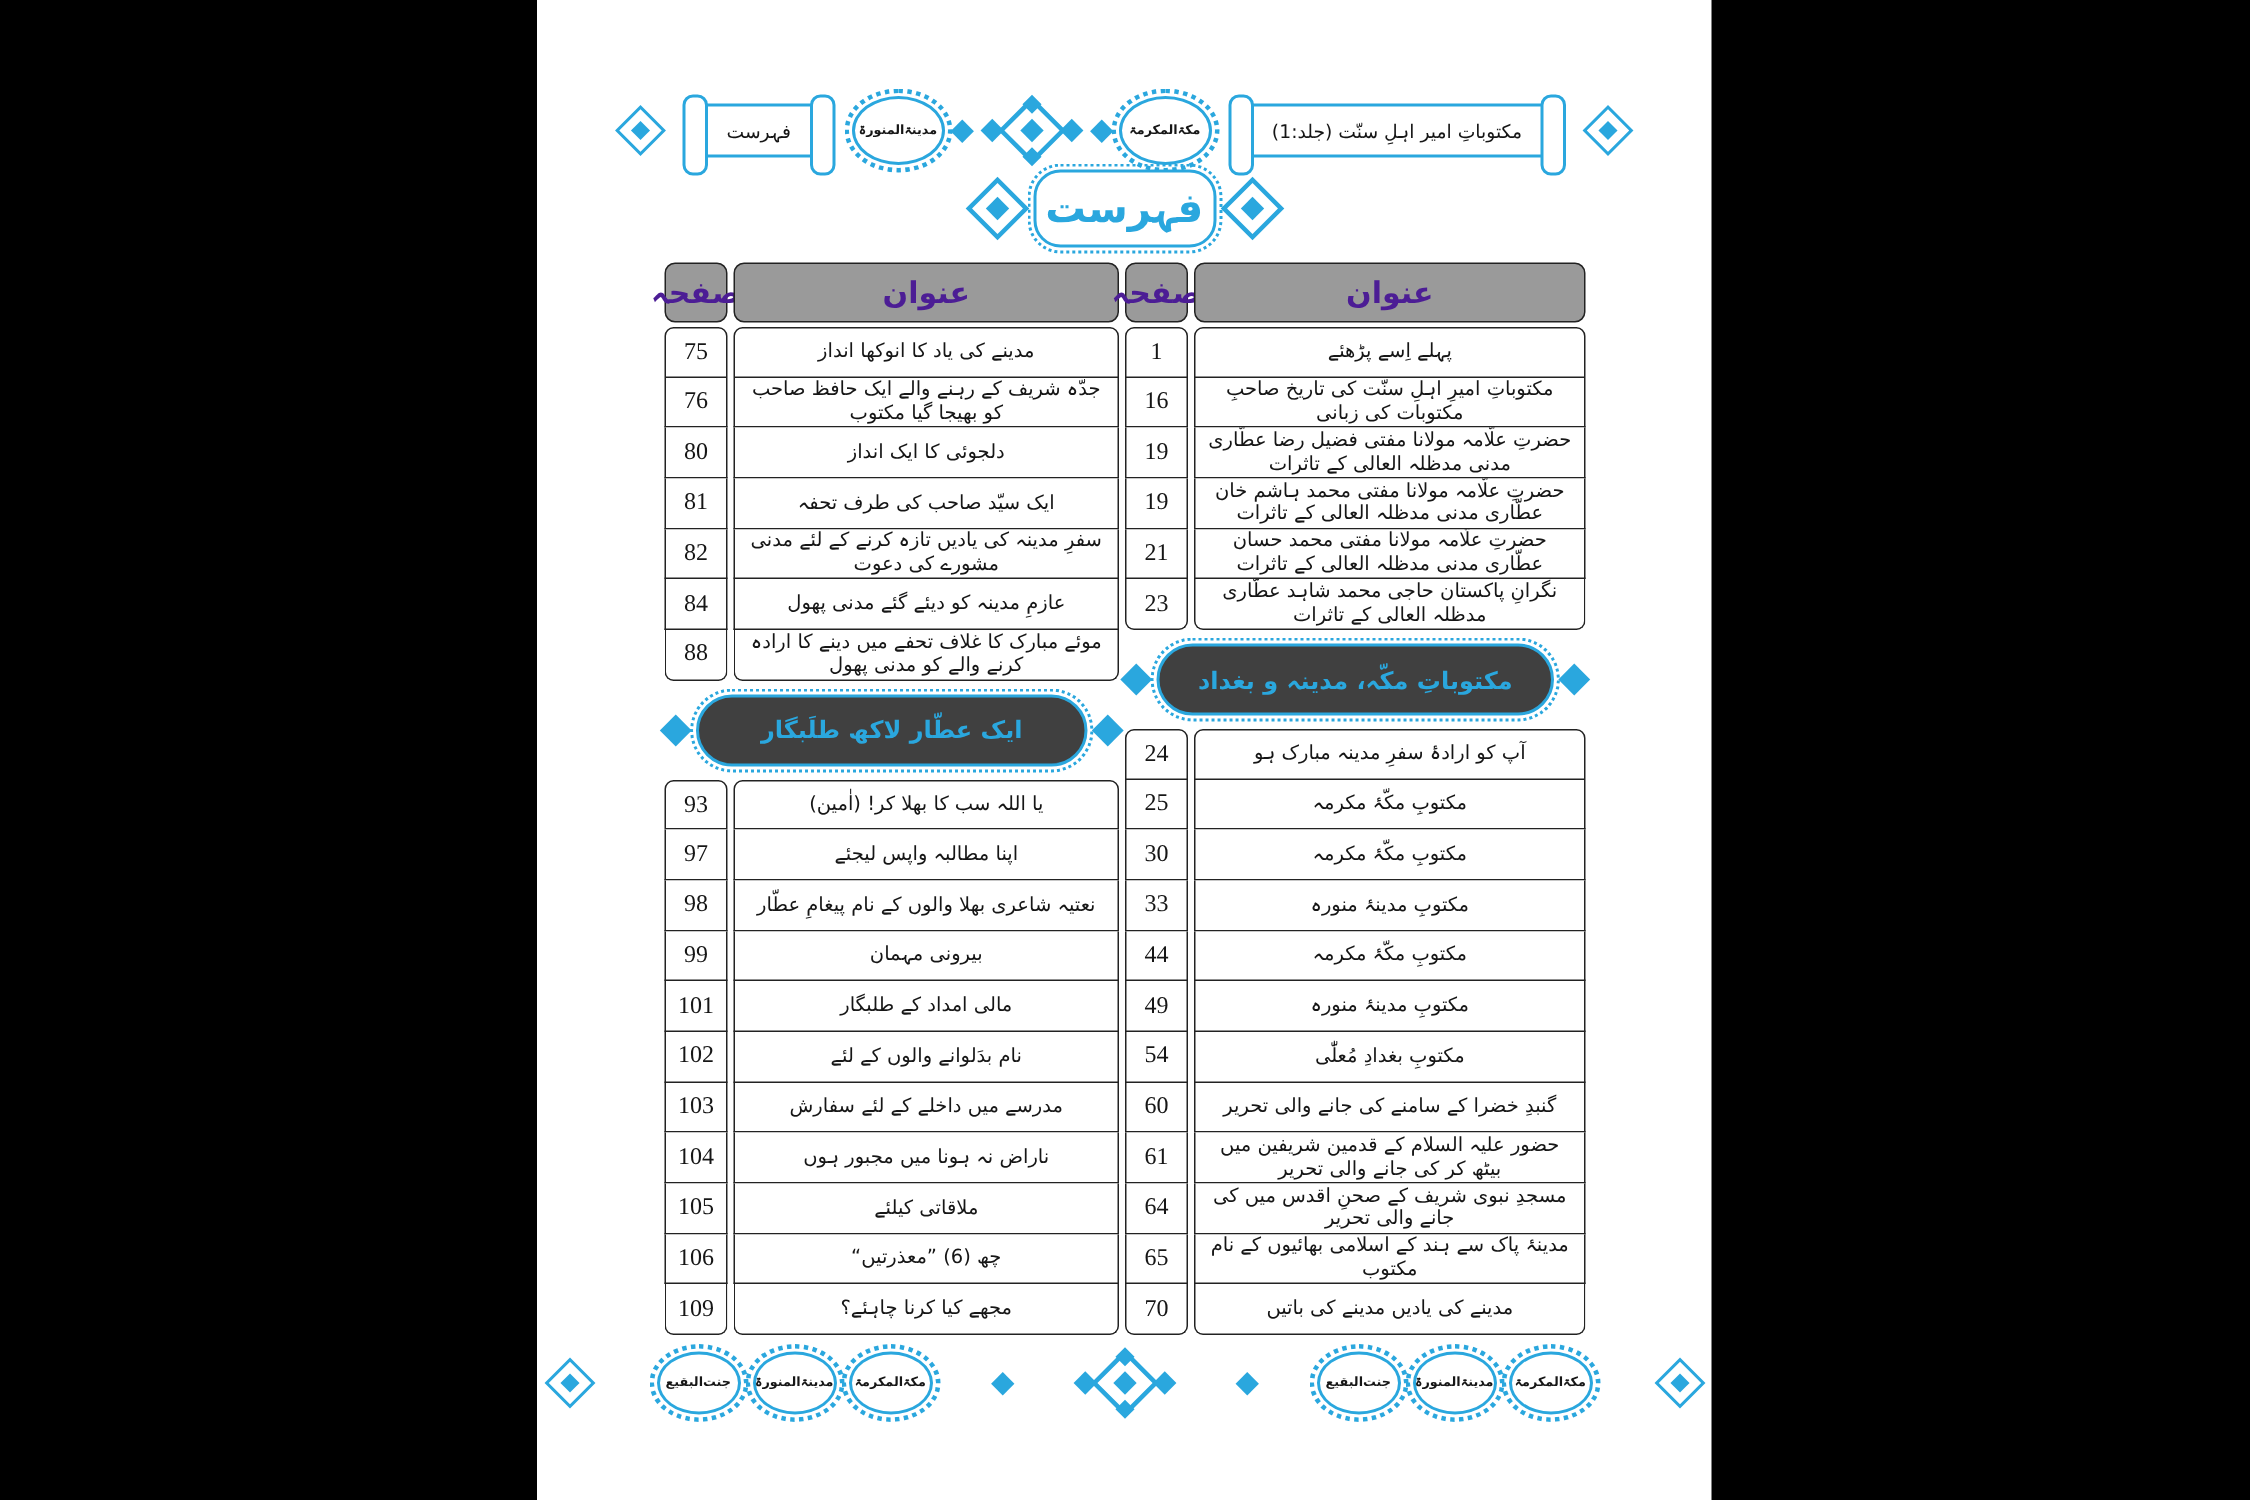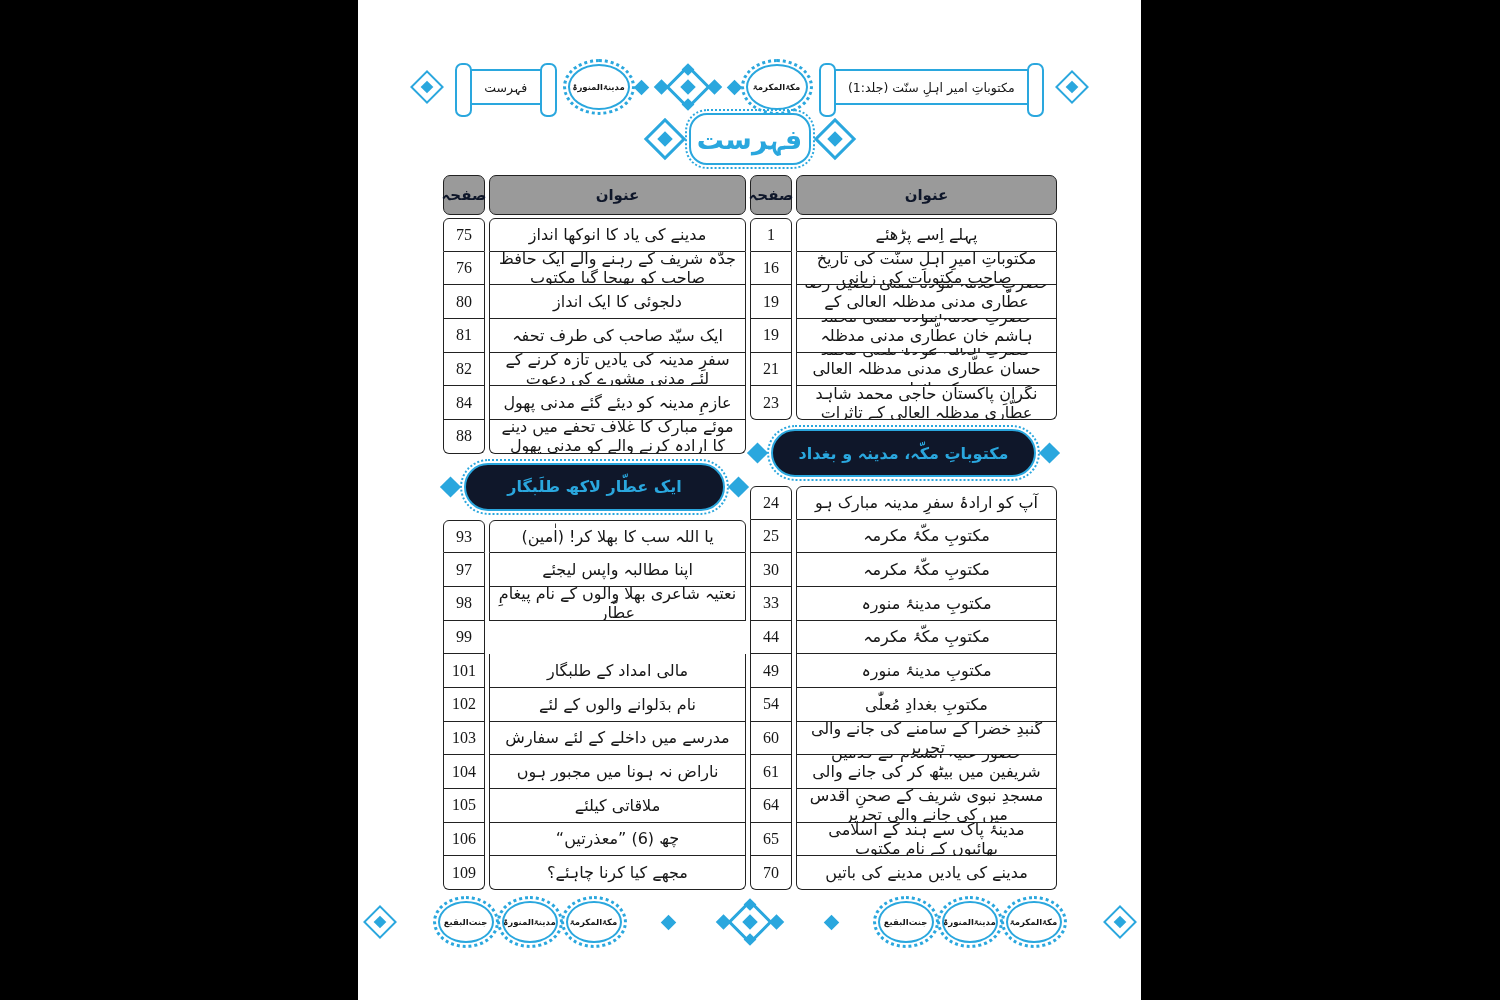--- a/index.html
+++ b/index.html
@@ -47,35 +47,35 @@
   
   .title-banner{position:absolute;top:113px;left:50%;transform:translateX(-50%);display:flex;align-items:center;gap:3px;}
   .title-pill{width:122px;height:52px;background:#fff;border:2.5px solid var(--blue);border-radius:18px;outline:2px dotted var(--blue);outline-offset:2px;display:flex;align-items:center;justify-content:center;}
   .title-pill span{font-size:27px;font-weight:bold;color:var(--blue);direction:rtl;}
 
   
   .toc-table{position:absolute;top:175px;height:715px;display:flex;flex-direction:column;}
   #left-table{left:85px;width:303px;}
   #right-table{left:392px;width:307px;}
   .thead{flex:0 0 40px;display:flex;gap:4px;margin-bottom:3px;}
-  .th{background:var(--gray);border:1.6px solid #222;border-radius:7px;color:#0f172a;display:flex;align-items:center;justify-content:center;font-weight:bold;font-size:15px;direction:rtl;}
+  .th{background:var(--gray);border:1.6px solid #222;border-radius:7px;color:#4c1d95;display:flex;align-items:center;justify-content:center;font-weight:bold;font-size:20px;direction:rtl;}
   .th-num{width:42px;flex:0 0 auto;}
   .th-title{flex:1 1 auto;}
   .rows{display:flex;flex-direction:column;min-height:0;}
   .seg-6{flex:6 1 0;} .seg-7{flex:7 1 0;} .seg-11{flex:11 1 0;} .seg-12{flex:12 1 0;}
   .row{flex:1 1 0;display:flex;gap:4px;min-height:0;}
   .cell{background:#fff;border-left:1.6px solid #222;border-right:1.6px solid #222;border-bottom:1.2px solid #222;display:flex;align-items:center;justify-content:center;overflow:hidden;}
   .cell-num{width:42px;flex:0 0 auto;font-family:"Liberation Serif",serif;font-size:16px;color:var(--ink);}
-  .cell-title{flex:1 1 auto;font-size:16px;color:var(--ink);padding:1px 6px;text-align:center;line-height:1.2;direction:rtl;}
+  .cell-title{flex:1 1 auto;font-size:13px;color:var(--ink);padding:1px 6px;text-align:center;line-height:1.2;direction:rtl;}
   .row:first-of-type .cell{border-top:1.6px solid #222;border-top-left-radius:6px;border-top-right-radius:6px;}
   .row:last-of-type .cell{border-bottom-width:1.6px;border-bottom-left-radius:6px;border-bottom-right-radius:6px;}
 
   
   .banner-row{flex:0 0 62px;margin:2px 0;position:relative;display:flex;align-items:center;justify-content:center;}
-  .banner-pill{width:86%;height:48px;background:#0f172a;border:2.5px solid var(--blue);border-radius:24px;outline:2px dotted var(--blue);outline-offset:2px;display:flex;align-items:center;justify-content:center;}
+  .banner-pill{width:86%;height:48px;background:#404040;border:2.5px solid var(--blue);border-radius:24px;outline:2px dotted var(--blue);outline-offset:2px;display:flex;align-items:center;justify-content:center;}
   .banner-pill span{color:var(--blue);font-weight:bold;font-size:16px;direction:rtl;white-space:nowrap;}
   .banner-diamond{position:absolute;top:50%;width:15px;height:15px;background:var(--blue);transform:translateY(-50%) rotate(45deg);}
   .bd-left{left:0;} .bd-right{right:0;}
 </style>
 </head>
 <body>
 
 <div class="page">
 
   <div class="strip top-strip">
@@ -174,20 +174,21 @@
           <div class="cell cell-title">اپنا مطالبہ واپس لیجئے</div>
         </div>
 
         <div class="row">
           <div class="cell cell-num">98</div>
           <div class="cell cell-title">نعتیہ شاعری بھلا والوں کے نام پیغامِ عطّار</div>
         </div>
 
         <div class="row">
           <div class="cell cell-num">99</div>
+          <div class="cell cell-title">بیرونی مہمان</div>
         </div>
 
         <div class="row">
           <div class="cell cell-num">101</div>
           <div class="cell cell-title">مالی امداد کے طلبگار</div>
         </div>
 
         <div class="row">
           <div class="cell cell-num">102</div>
           <div class="cell cell-title">نام بدَلوانے والوں کے لئے</div>

